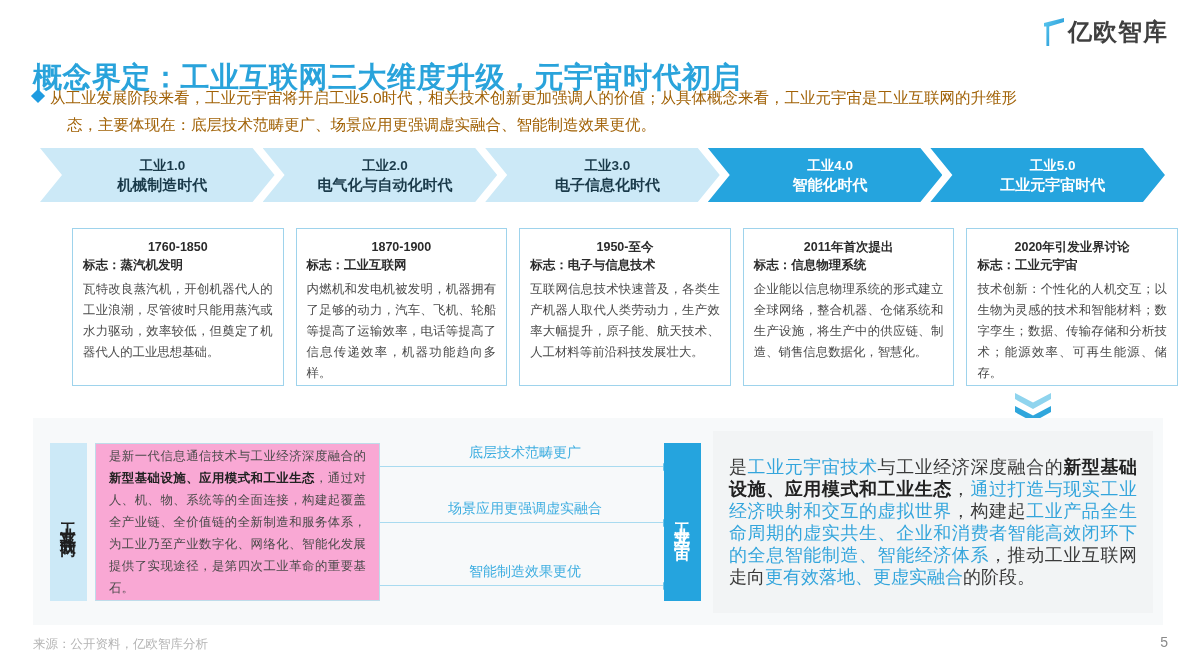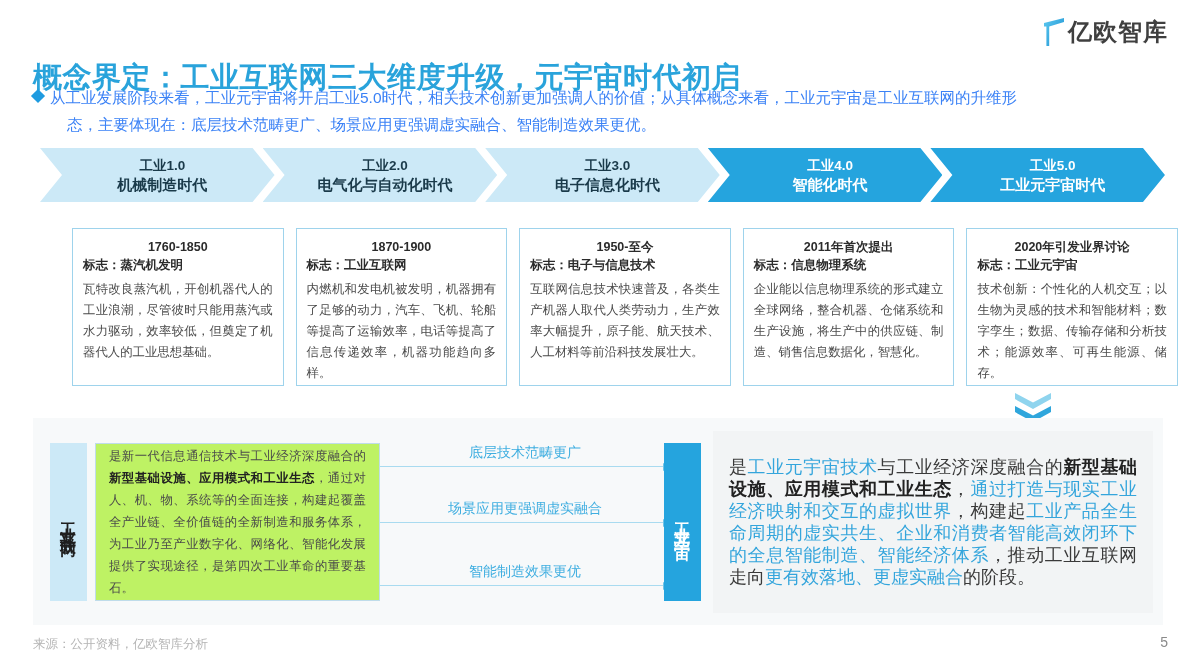--- a/index.html
+++ b/index.html
@@ -35,21 +35,21 @@
   
   #lead-block{
     position:absolute;left:33px;top:84px;width:1130px;
   }
   #lead-block .row{display:flex;align-items:flex-start;}
   .diamond{
     width:10px;height:10px;background:#1E9BE0;
     transform:rotate(45deg);margin-top:7px;margin-right:7px;flex:none;
   }
   .lead-text{
-    font-size:15.5px;line-height:27px;color:#3b82f6;
+    font-size:15.5px;line-height:27px;color:#a16207;
   }
   .lead-text .l2{display:block;margin-left:17px;}
 
   
   #timeline{
     position:absolute;left:40px;top:148px;width:1113px;height:54px;
     display:flex;
   }
   .chev{
     position:relative;height:54px;flex:1;
@@ -102,21 +102,21 @@
     position:absolute;left:50px;top:443px;width:37px;height:158px;
     background:#CCE9F7;
     display:flex;align-items:center;justify-content:center;
   }
   #vlabel-left .vtxt{
     writing-mode:vertical-rl;font-size:16px;font-weight:bold;
     color:#1f1f1f;letter-spacing:5px;line-height:37px;
   }
   #left-box{
     position:absolute;left:95px;top:443px;width:285px;height:158px;
-    border:1px solid #BFDCEA;background:#bef264;box-sizing:border-box;
+    border:1px solid #BFDCEA;background:#f9a8d4;box-sizing:border-box;
     display:flex;align-items:center;
   }
   #left-box .p{
     padding:0 13px;font-size:12.4px;line-height:22px;color:#4a4a4a;text-align:justify;
   }
   #left-box .p b{color:#222;}
 
   
   .arrow-row{position:absolute;left:380px;width:290px;}
   .arrow-row .lbl{

